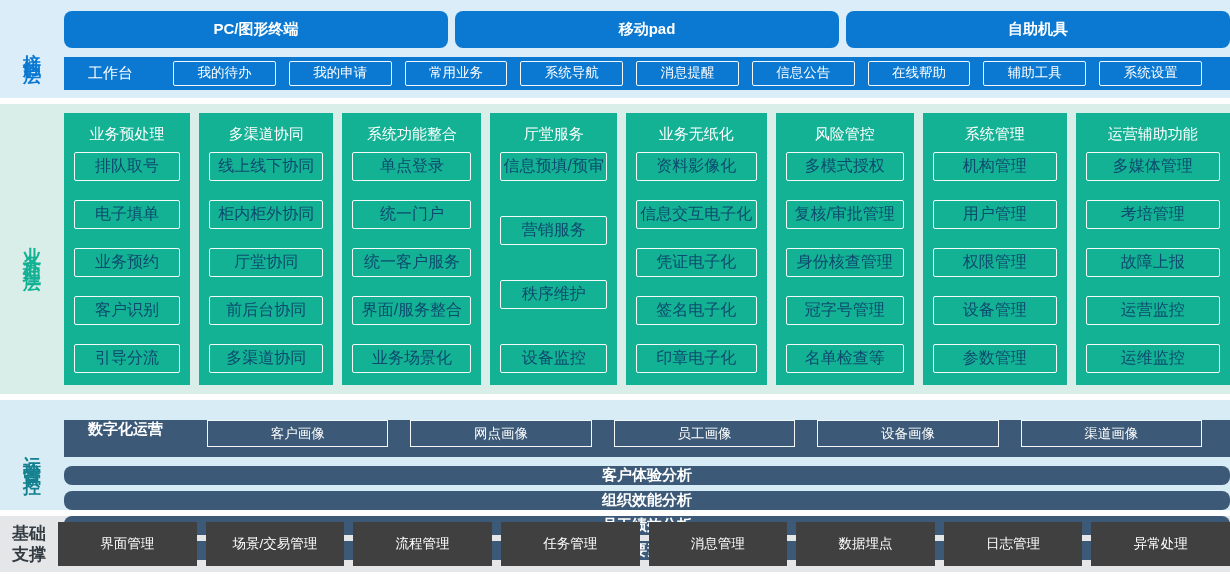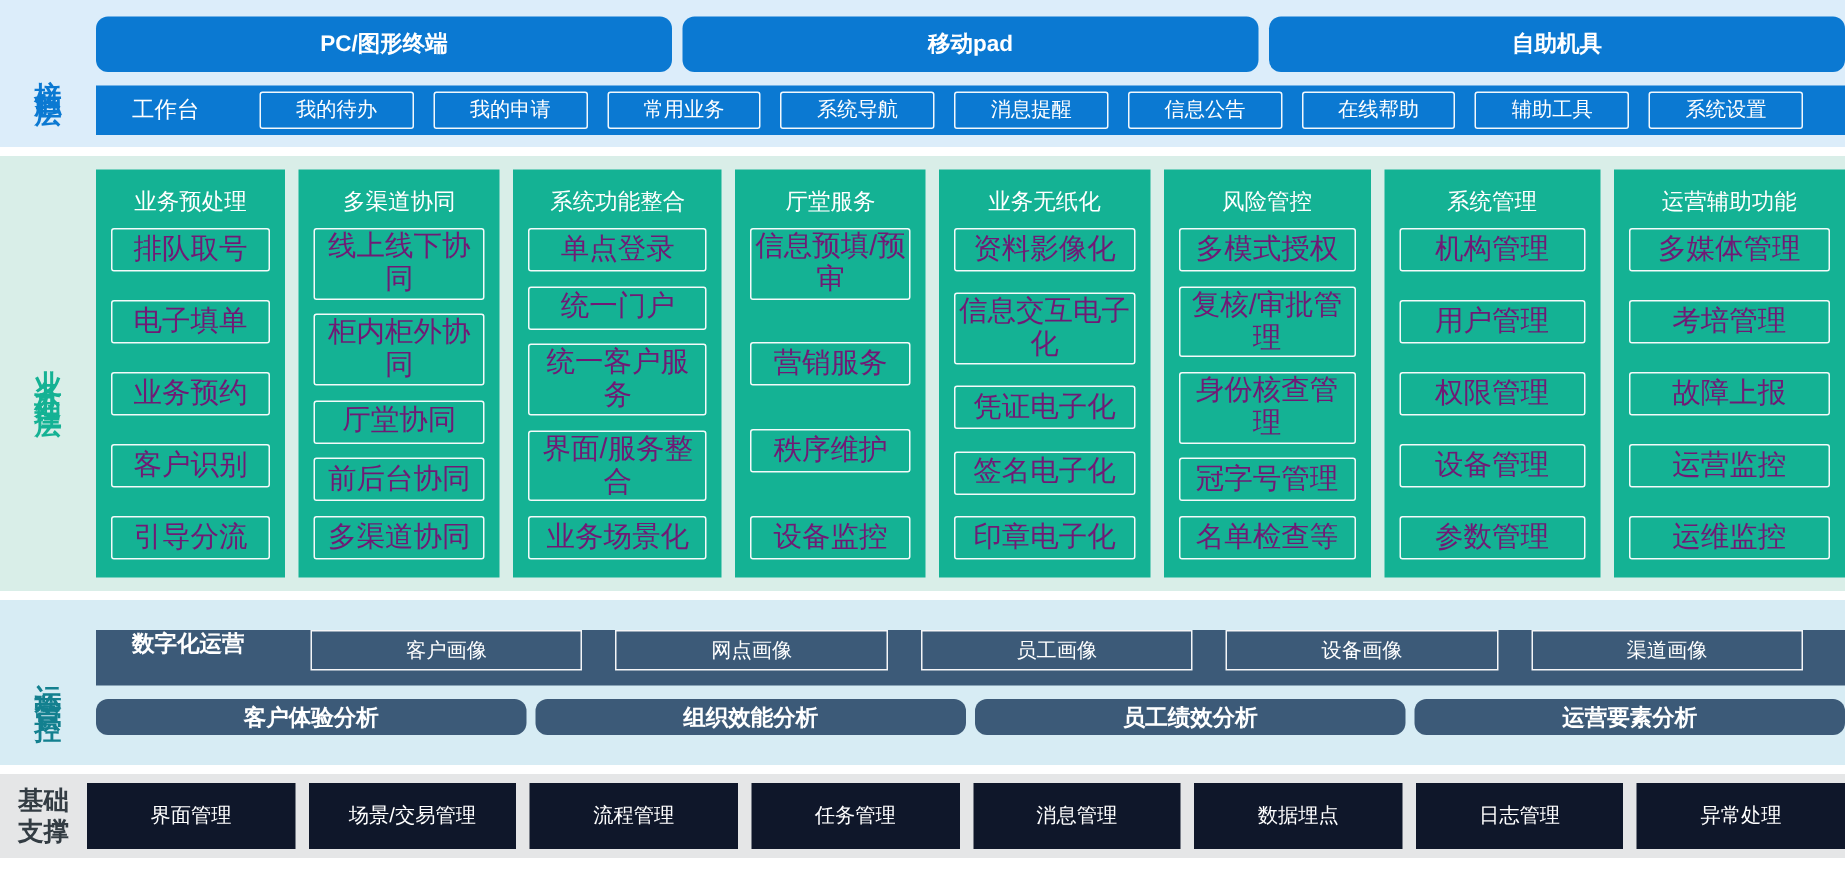--- a/index.html
+++ b/index.html
@@ -36,44 +36,44 @@
   .band-business .content { display:flex; gap:9px; padding-top:9px; padding-bottom:9px; }
   .biz-col { background:#14b294; display:flex; flex-direction:column; padding:3px 10px 12px; flex-basis:0; }
   .biz-col:nth-child(1){flex-grow:123} .biz-col:nth-child(2){flex-grow:133}
   .biz-col:nth-child(3){flex-grow:138} .biz-col:nth-child(4){flex-grow:124}
   .biz-col:nth-child(5){flex-grow:140} .biz-col:nth-child(6){flex-grow:137}
   .biz-col:nth-child(7){flex-grow:144} .biz-col:nth-child(8){flex-grow:156}
   .biz-title { color:#fff; font-weight:normal; font-size:15px; text-align:center;
                height:36px; display:flex; align-items:center; justify-content:center; }
   .biz-items { flex:1; display:flex; flex-direction:column; justify-content:space-between; }
   .biz-item { min-height:29px; border:1px solid rgba(255,255,255,.95); border-radius:2px;
-              color:#701a75; font-size:19px; display:flex; align-items:center; justify-content:center;
+              color:#0c4a6e; font-size:16px; display:flex; align-items:center; justify-content:center;
               text-align:center; line-height:1.15; padding:1px 2px; }
 
   
   .band-ops { height:110px; background:#d7ecf4; }
   .band-ops .vlabel { color:#13808f; }
   .band-ops .content { display:flex; flex-direction:column; justify-content:center; gap:9px; }
   .digital-bar { height:37px; background:#3c5a78; display:flex; padding:0 28px 0 24px; }
   .digital-label { color:#fff; font-weight:bold; font-size:15px; white-space:nowrap; margin-right:44px; }
   .digital-items { flex:1; display:flex; gap:22px; }
   .digital-item { flex:1; height:27px; border:1px solid rgba(255,255,255,.95);
                   color:#fff; font-size:13.5px; display:flex; align-items:center; justify-content:center; }
-  .analysis-row { display:flex; gap:6px; height:24px; }
+  .analysis-row { display:flex; gap:6px; height:24px;flex-direction:column; }
   .analysis-item { flex:1; background:#3c5a78; border-radius:8px; color:#fff; font-weight:bold;
                    font-size:15px; display:flex; align-items:center; justify-content:center; }
 
   
   .band-foundation { height:56px; background:#e5e6e7; }
   .band-foundation .gutter { width:58px; flex-basis:58px; }
   .hlabel { font-size:17px; font-weight:bold; color:#333c43; width:38px; line-height:1.25;
             text-align:center; word-break:break-all; }
   .band-foundation .content { display:flex; align-items:center; }
   .foundation-items { flex:1; display:flex; gap:9px; height:44px; }
-  .f-item { flex:1; background:#0f172a; color:#fff; font-size:13.5px;
+  .f-item { flex:1; background:#404040; color:#fff; font-size:13.5px;
             display:flex; align-items:center; justify-content:center; white-space:nowrap; }
 </style>
 </head>
 <body>
 
 <div class="page">
 
   <section class="band band-contact">
     <div class="gutter">
       <span class="vlabel">接触层</span>

